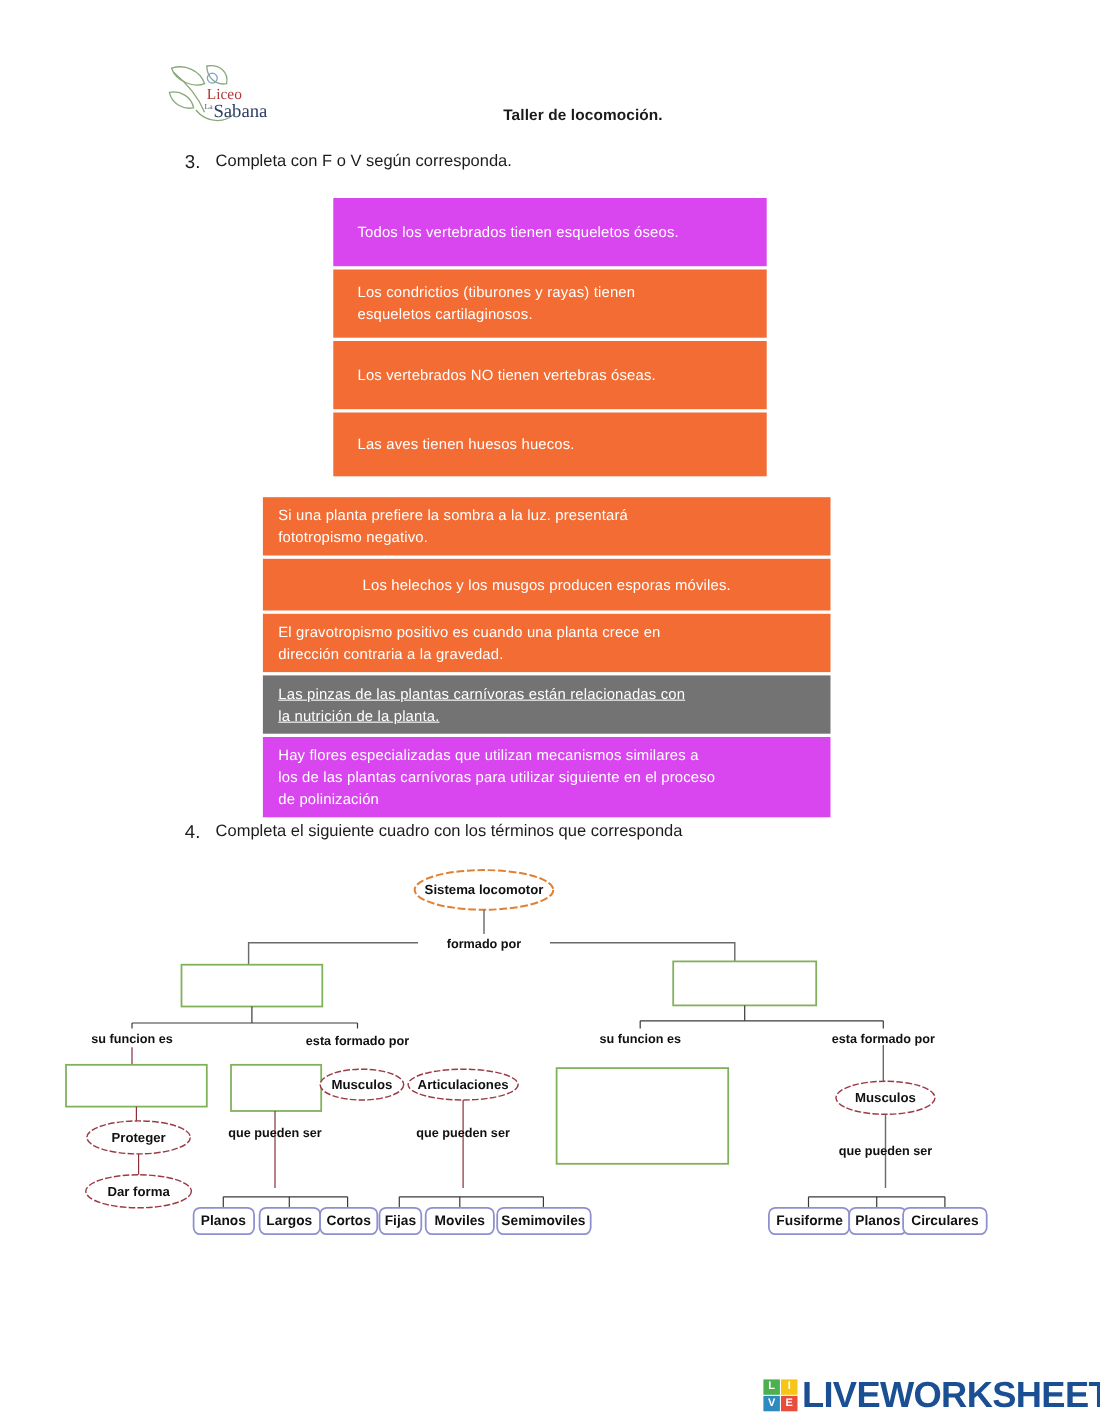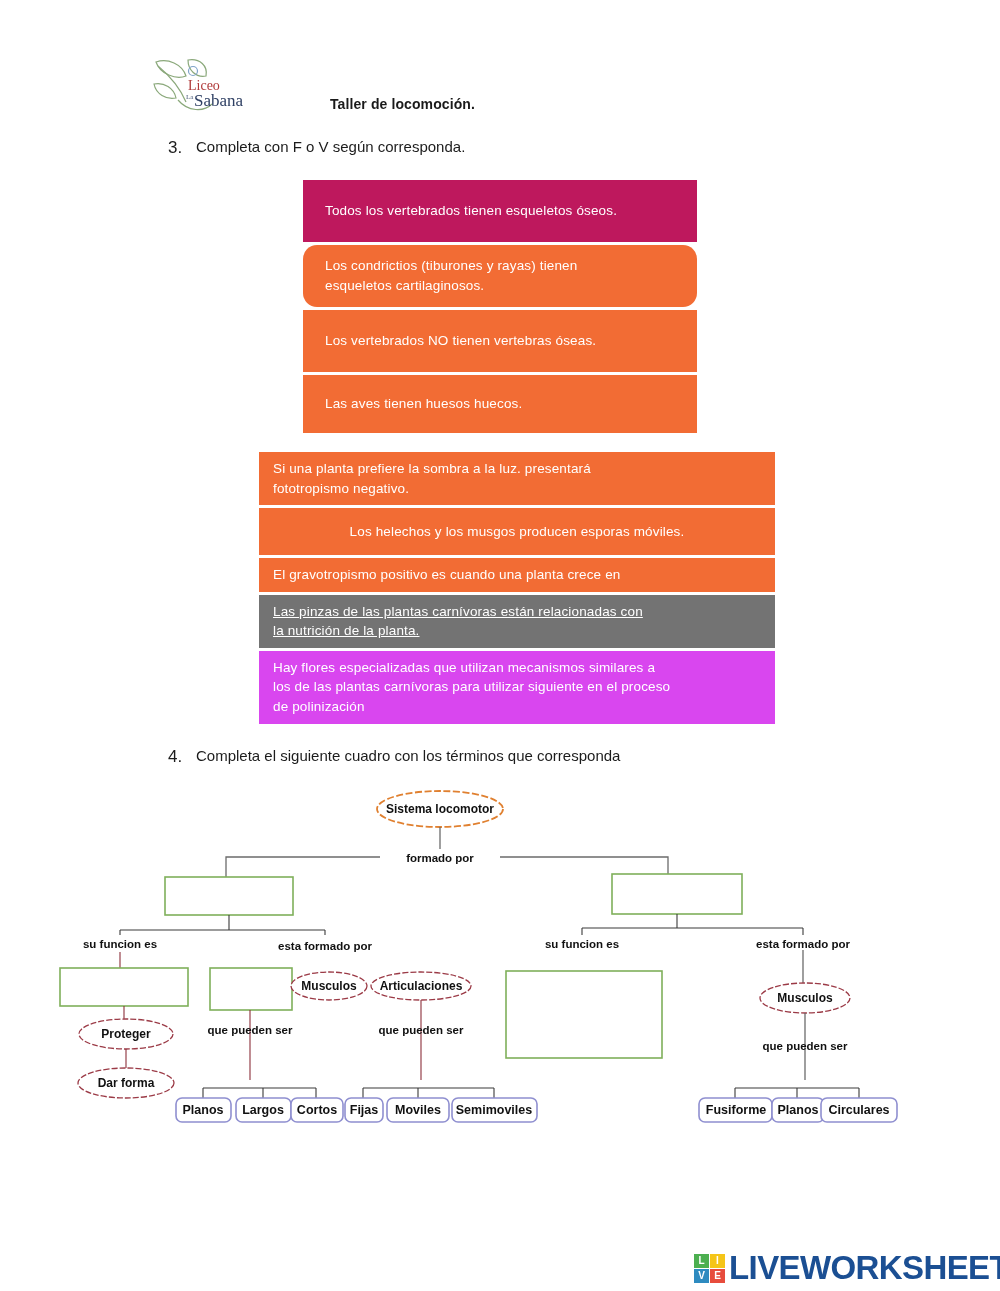--- a/index.html
+++ b/index.html
@@ -23,20 +23,21 @@
     width: 115px;
     height: 62px;
   }
   .logo svg { display: block; }
 
   .worksheet-title {
     position: absolute;
     left: 330px;
     top: 96px;
     width: 400px;
+    text-align: center;
     font-size: 14px;
     font-weight: bold;
     color: #1a1a1a;
     letter-spacing: .1px;
   }
 
   
   .question {
     position: absolute;
     font-size: 15px;
@@ -62,21 +63,21 @@
     align-items: center;
     margin-bottom: 3px;
     letter-spacing: .15px;
   }
   .orange-box span { display: block; }
 
   #group-a { left: 303px; top: 180px; width: 394px; }
   #group-a .orange-box { height: 62px; }
   #group-a .orange-box:nth-child(4) { height: 58px; align-items: center; }
 
-  #group-b { left: 259px; top: 452px; width: 516px; }
+  #group-b { left: 239px; top: 452px; width: 516px; }
   #group-b .orange-box { padding: 7px 14px; }
 
   
   .map {
     position: absolute;
     left: 0;
     top: 780px;
     width: 840px;
     height: 360px;
   }
@@ -134,26 +135,26 @@
     <text x="46" y="52" font-family="Liberation Serif, serif" font-size="17" fill="#2e3f63">Sabana</text>
   </svg>
 </div>
 
 <div class="worksheet-title">Taller de locomoción.</div>
 
 <div class="q-num" style="left:168px; top:138px;">3.</div>
 <div class="question" style="left:196px; top:138px;">Completa con F o V según corresponda.</div>
 
 <div class="orange-group" id="group-a">
-  <div class="orange-box" style="background: #be185d;">
+  <div class="orange-box" style="background: #d946ef;">
     <div>
         <span>Todos los vertebrados tienen esqueletos óseos.</span>
       </div>
   </div>
-  <div class="orange-box" style="background: rgb(242, 108, 52); border-radius: 14px;">
+  <div class="orange-box" style="background: rgb(242, 108, 52);">
     <div>
       <span>Los condrictios (tiburones y rayas) tienen</span>
       <span>esqueletos cartilaginosos.</span>
     </div>
   </div>
   <div class="orange-box" style="background: rgb(242, 108, 52);">
     <div>
         <span>Los vertebrados NO tienen vertebras óseas.</span>
       </div>
   </div>
@@ -172,20 +173,21 @@
     </div>
   </div>
   <div class="orange-box" style="height: 47px; background: rgb(242, 108, 52); justify-content: center;">
     <div>
         <span>Los helechos y los musgos producen esporas móviles.</span>
       </div>
   </div>
   <div class="orange-box" style="background: rgb(242, 108, 52);">
     <div>
       <span>El gravotropismo positivo es cuando una planta crece en</span>
+      <span>dirección contraria a la gravedad.</span>
     </div>
   </div>
   <div class="orange-box" style="background: #737373; text-decoration: underline;">
     <div>
       <span>Las pinzas de las plantas carnívoras están relacionadas con</span>
       <span>la nutrición de la planta.</span>
     </div>
   </div>
   <div class="orange-box" style="background: #d946ef;">
     <div>

